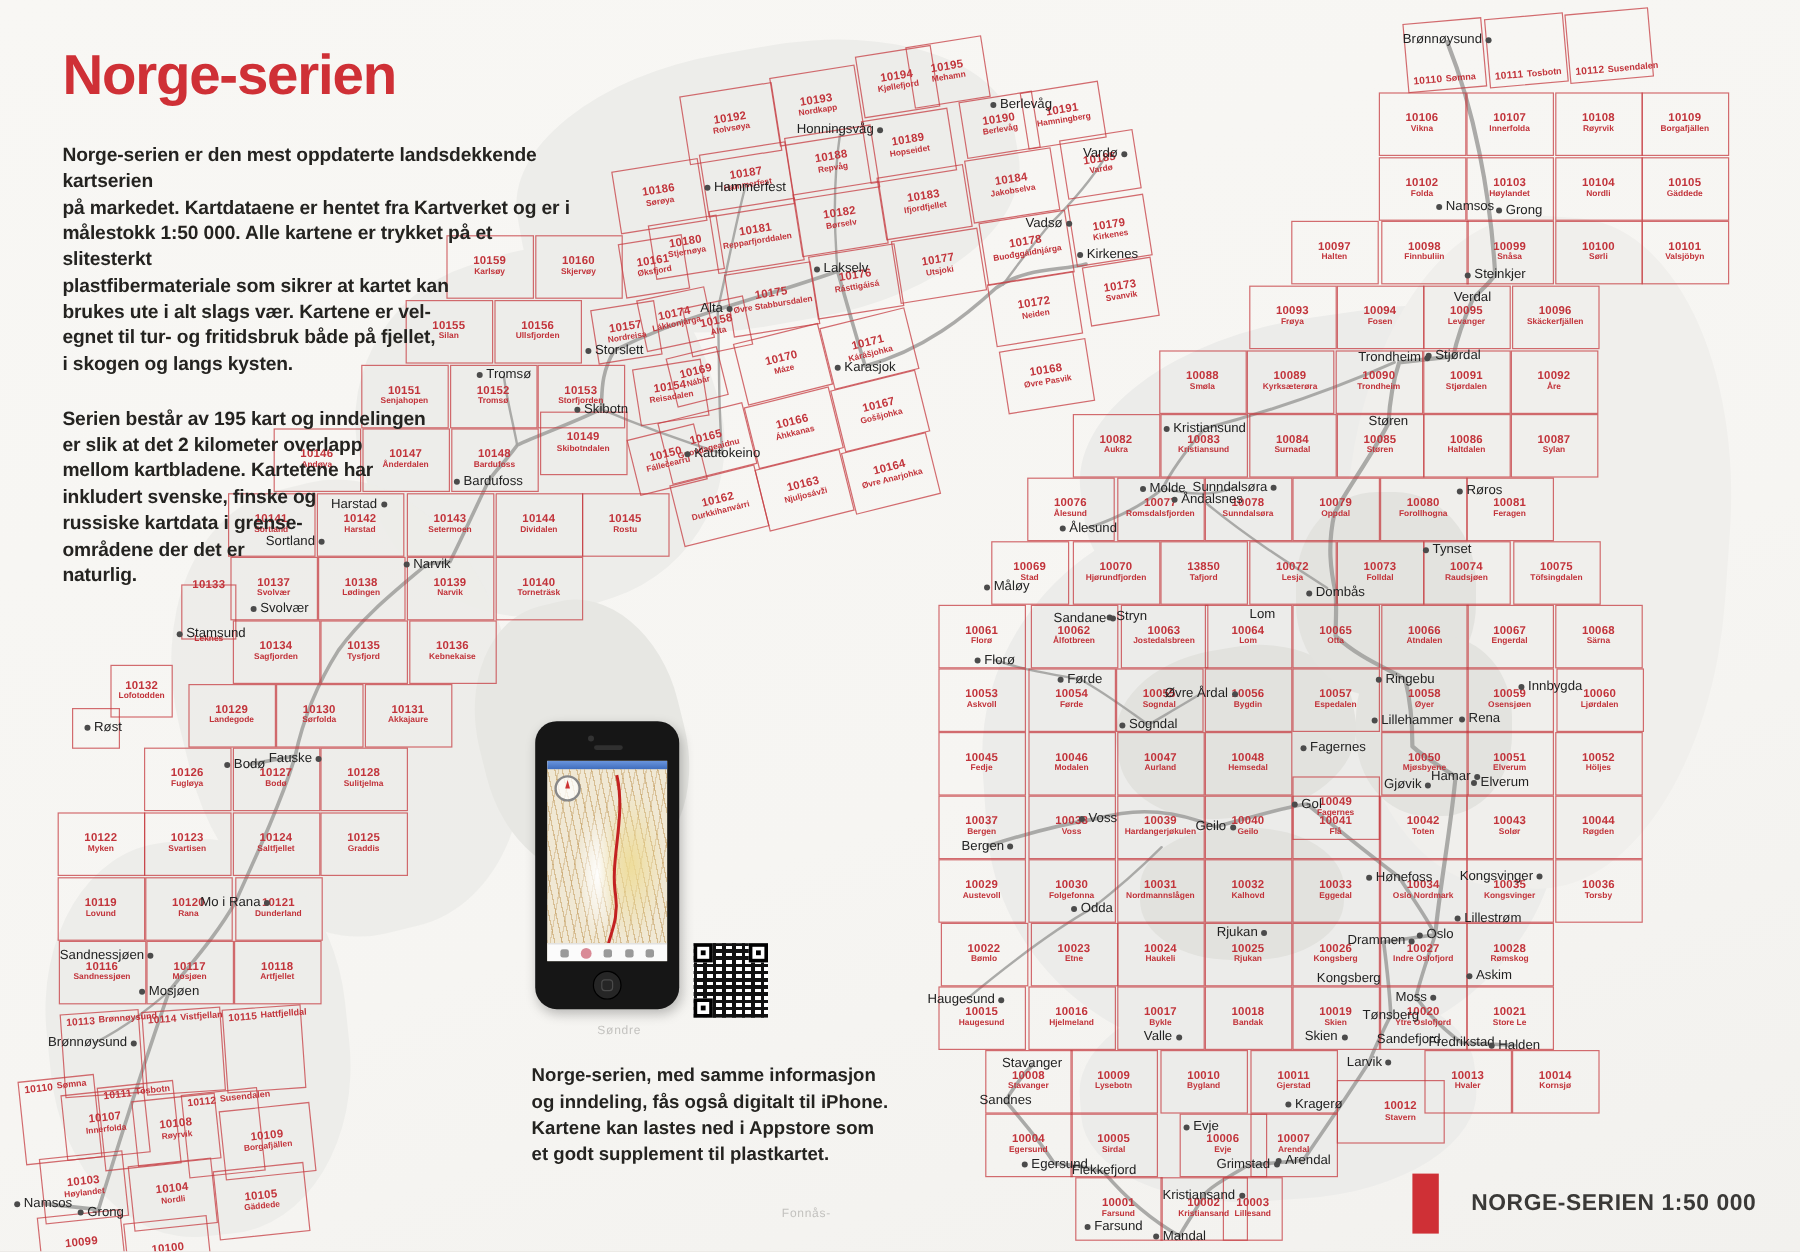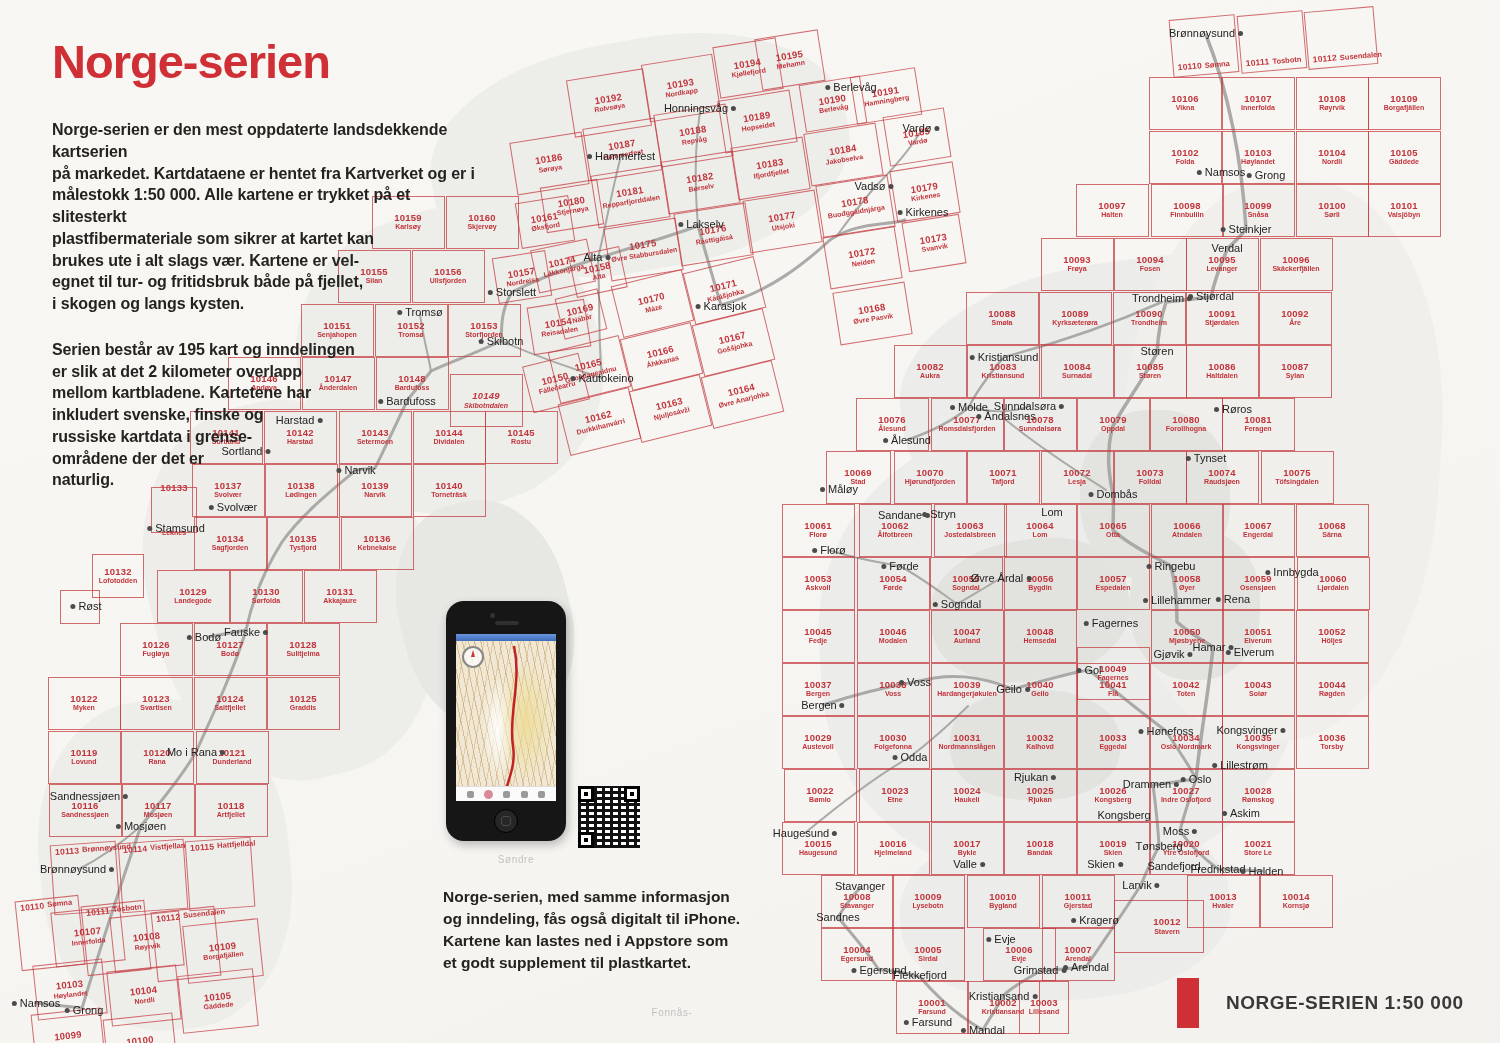--- a/index.html
+++ b/index.html
@@ -308,21 +308,21 @@
         <div class="cm">Andøya</div>
       </div>
       <div class="cell" style="left: 301.5px; top: 356.5px; width: 73px; height: 53px;">
         <div class="cn">10147</div>
         <div class="cm">Ånderdalen</div>
       </div>
       <div class="cell" style="left: 375.5px; top: 356.5px; width: 73px; height: 53px;">
         <div class="cn">10148</div>
         <div class="cm">Bardufoss</div>
       </div>
-      <div class="cell" style="left: 449.5px; top: 374px; width: 73px; height: 53px; font-style: italic;">
+      <div class="cell" style="left: 449.5px; top: 343px; width: 73px; height: 53px;">
         <div class="cn">10149</div>
         <div class="cm">Skibotndalen</div>
       </div>
       <div class="cell" style="left: 189.5px; top: 410.5px; width: 73px; height: 53px;">
         <div class="cn">10141</div>
         <div class="cm">Sortland</div>
       </div>
       <div class="cell" style="left: 263.5px; top: 410.5px; width: 73px; height: 53px;">
         <div class="cn">10142</div>
         <div class="cm">Harstad</div>
@@ -643,21 +643,21 @@
       </div>
       <div class="cell" style="left: 825.5px; top: 450.5px; width: 65px; height: 53px;">
         <div class="cn">10069</div>
         <div class="cm">Stad</div>
       </div>
       <div class="cell" style="left: 893.5px; top: 450.5px; width: 73px; height: 53px;">
         <div class="cn">10070</div>
         <div class="cm">Hjørundfjorden</div>
       </div>
       <div class="cell" style="left: 966.5px; top: 450.5px; width: 73px; height: 53px;">
-        <div class="cn">10071</div>
+        <div class="cn">13850</div>
         <div class="cm">Tafjord</div>
       </div>
       <div class="cell" style="left: 1040.5px; top: 450.5px; width: 73px; height: 53px;">
         <div class="cn">10072</div>
         <div class="cm">Lesja</div>
       </div>
       <div class="cell" style="left: 1113.5px; top: 450.5px; width: 73px; height: 53px;">
         <div class="cn">10073</div>
         <div class="cm">Folldal</div>
       </div>

